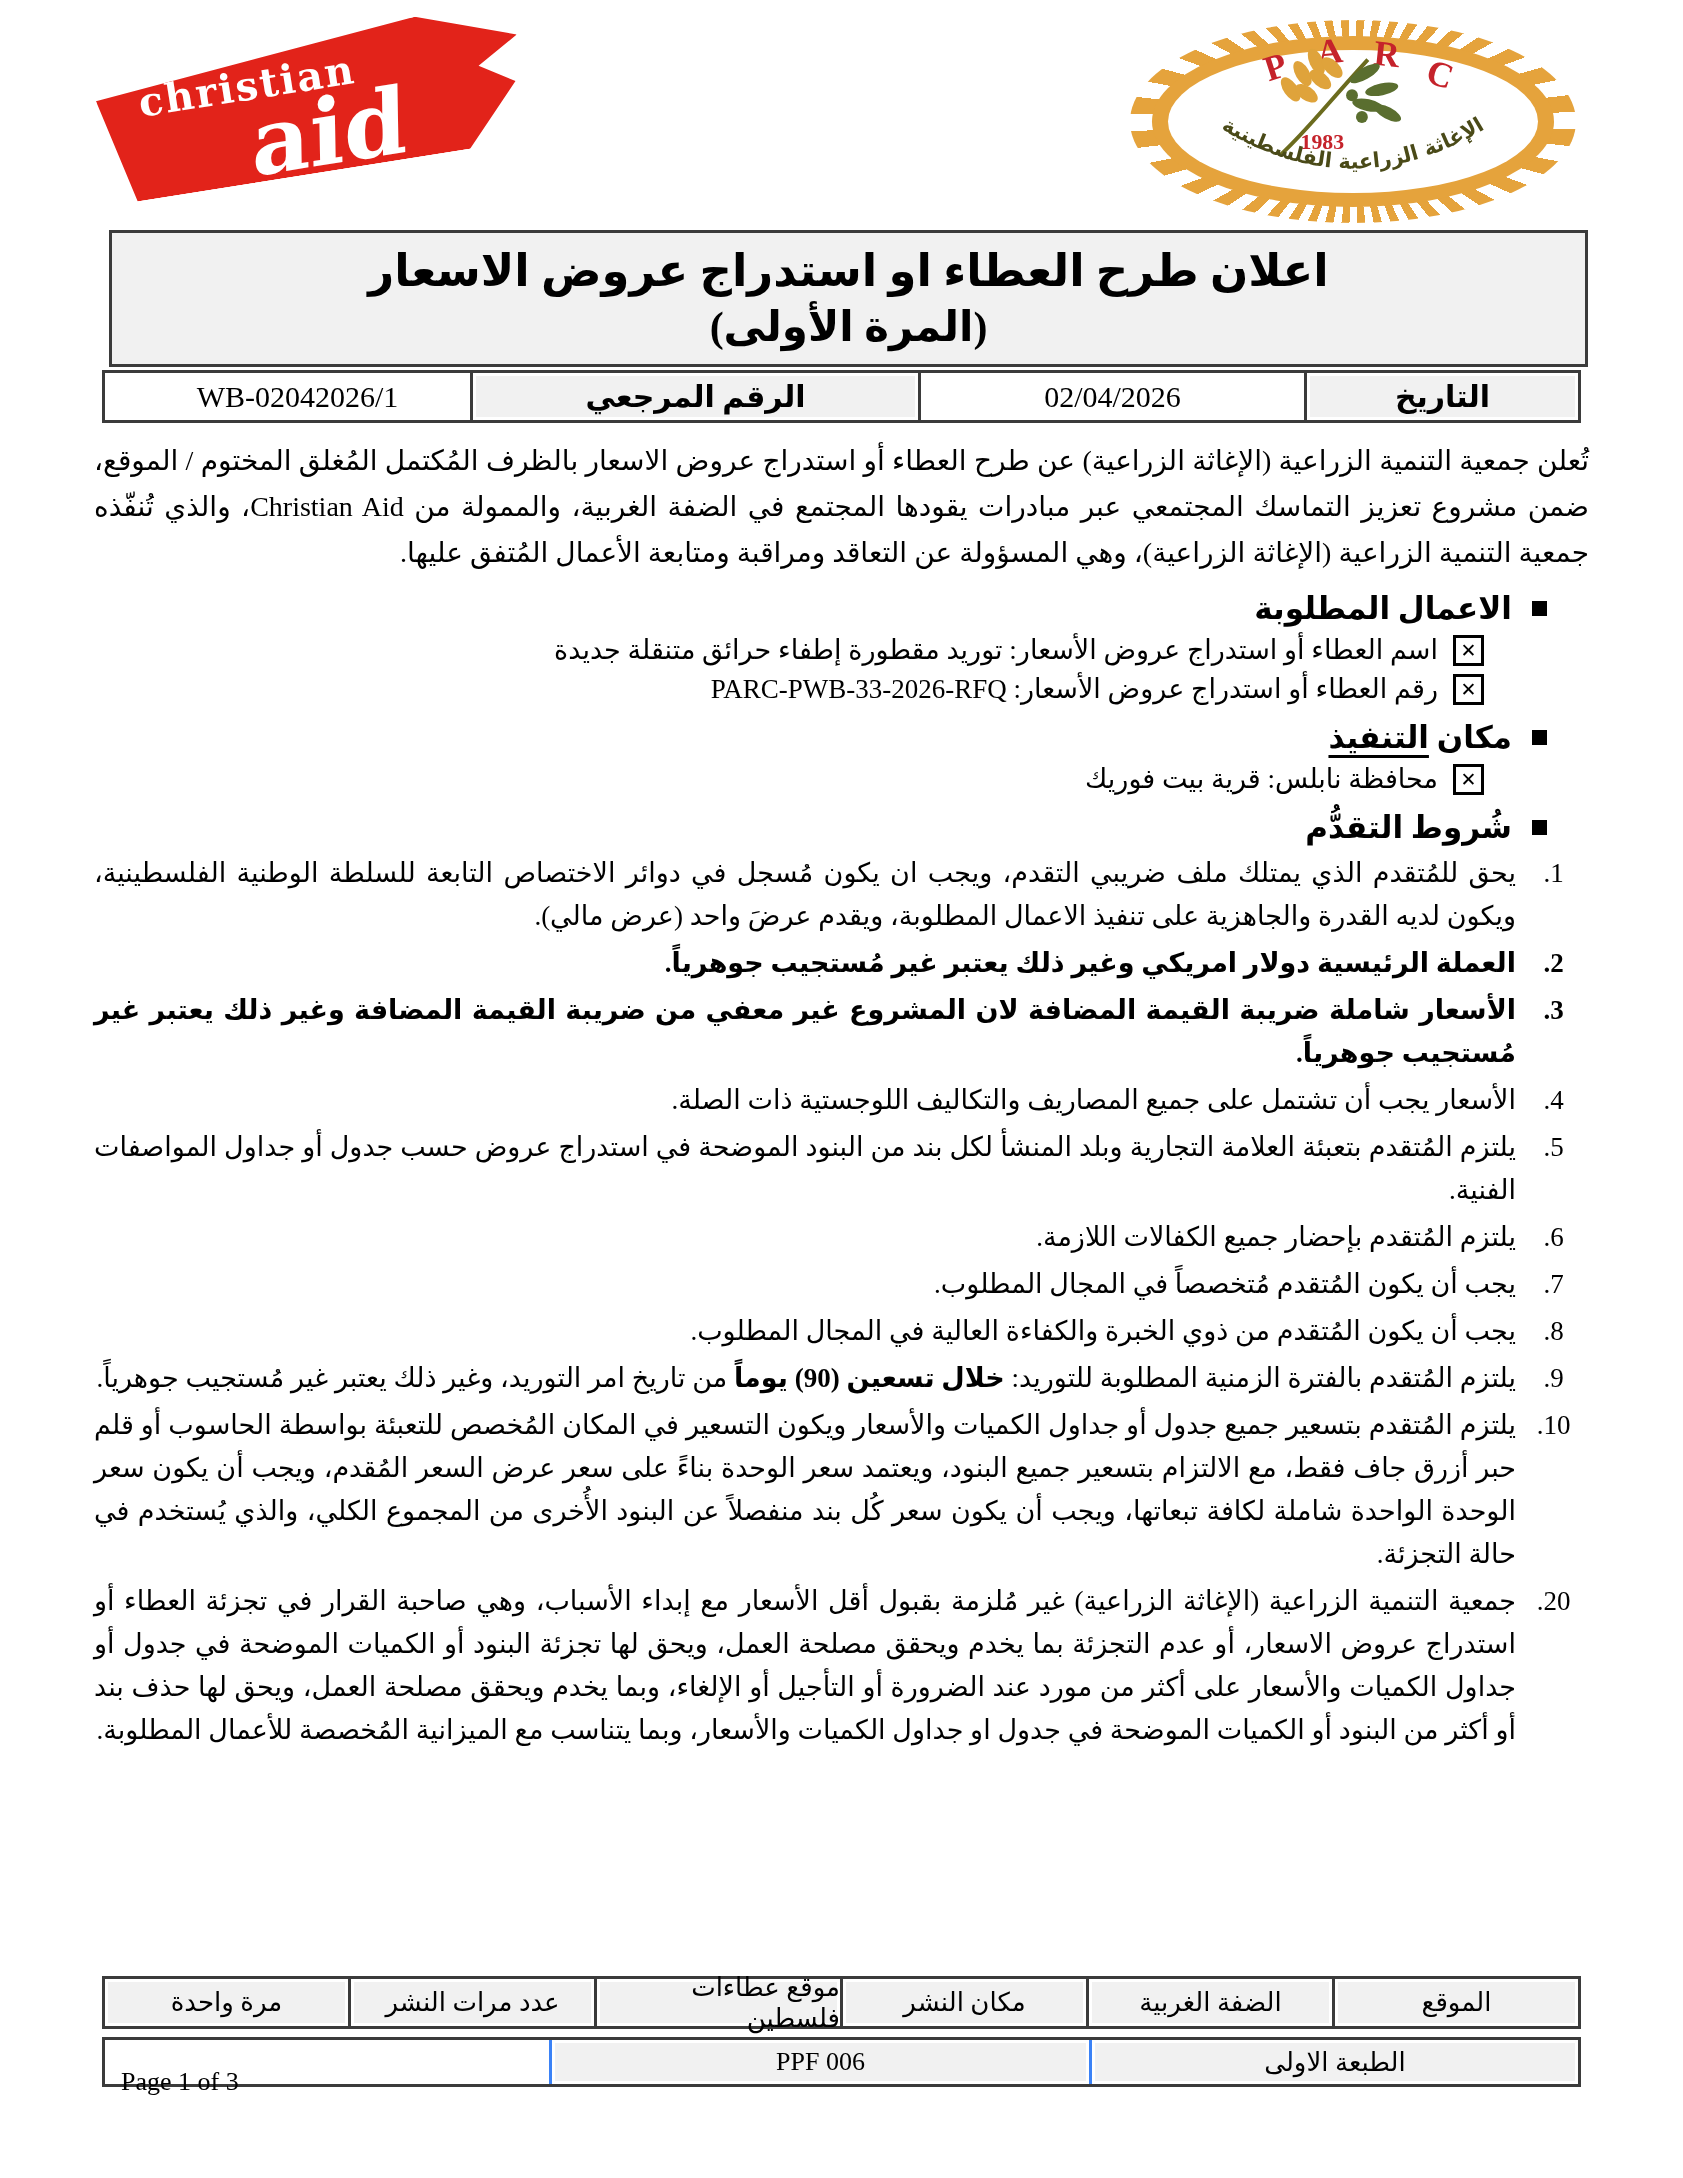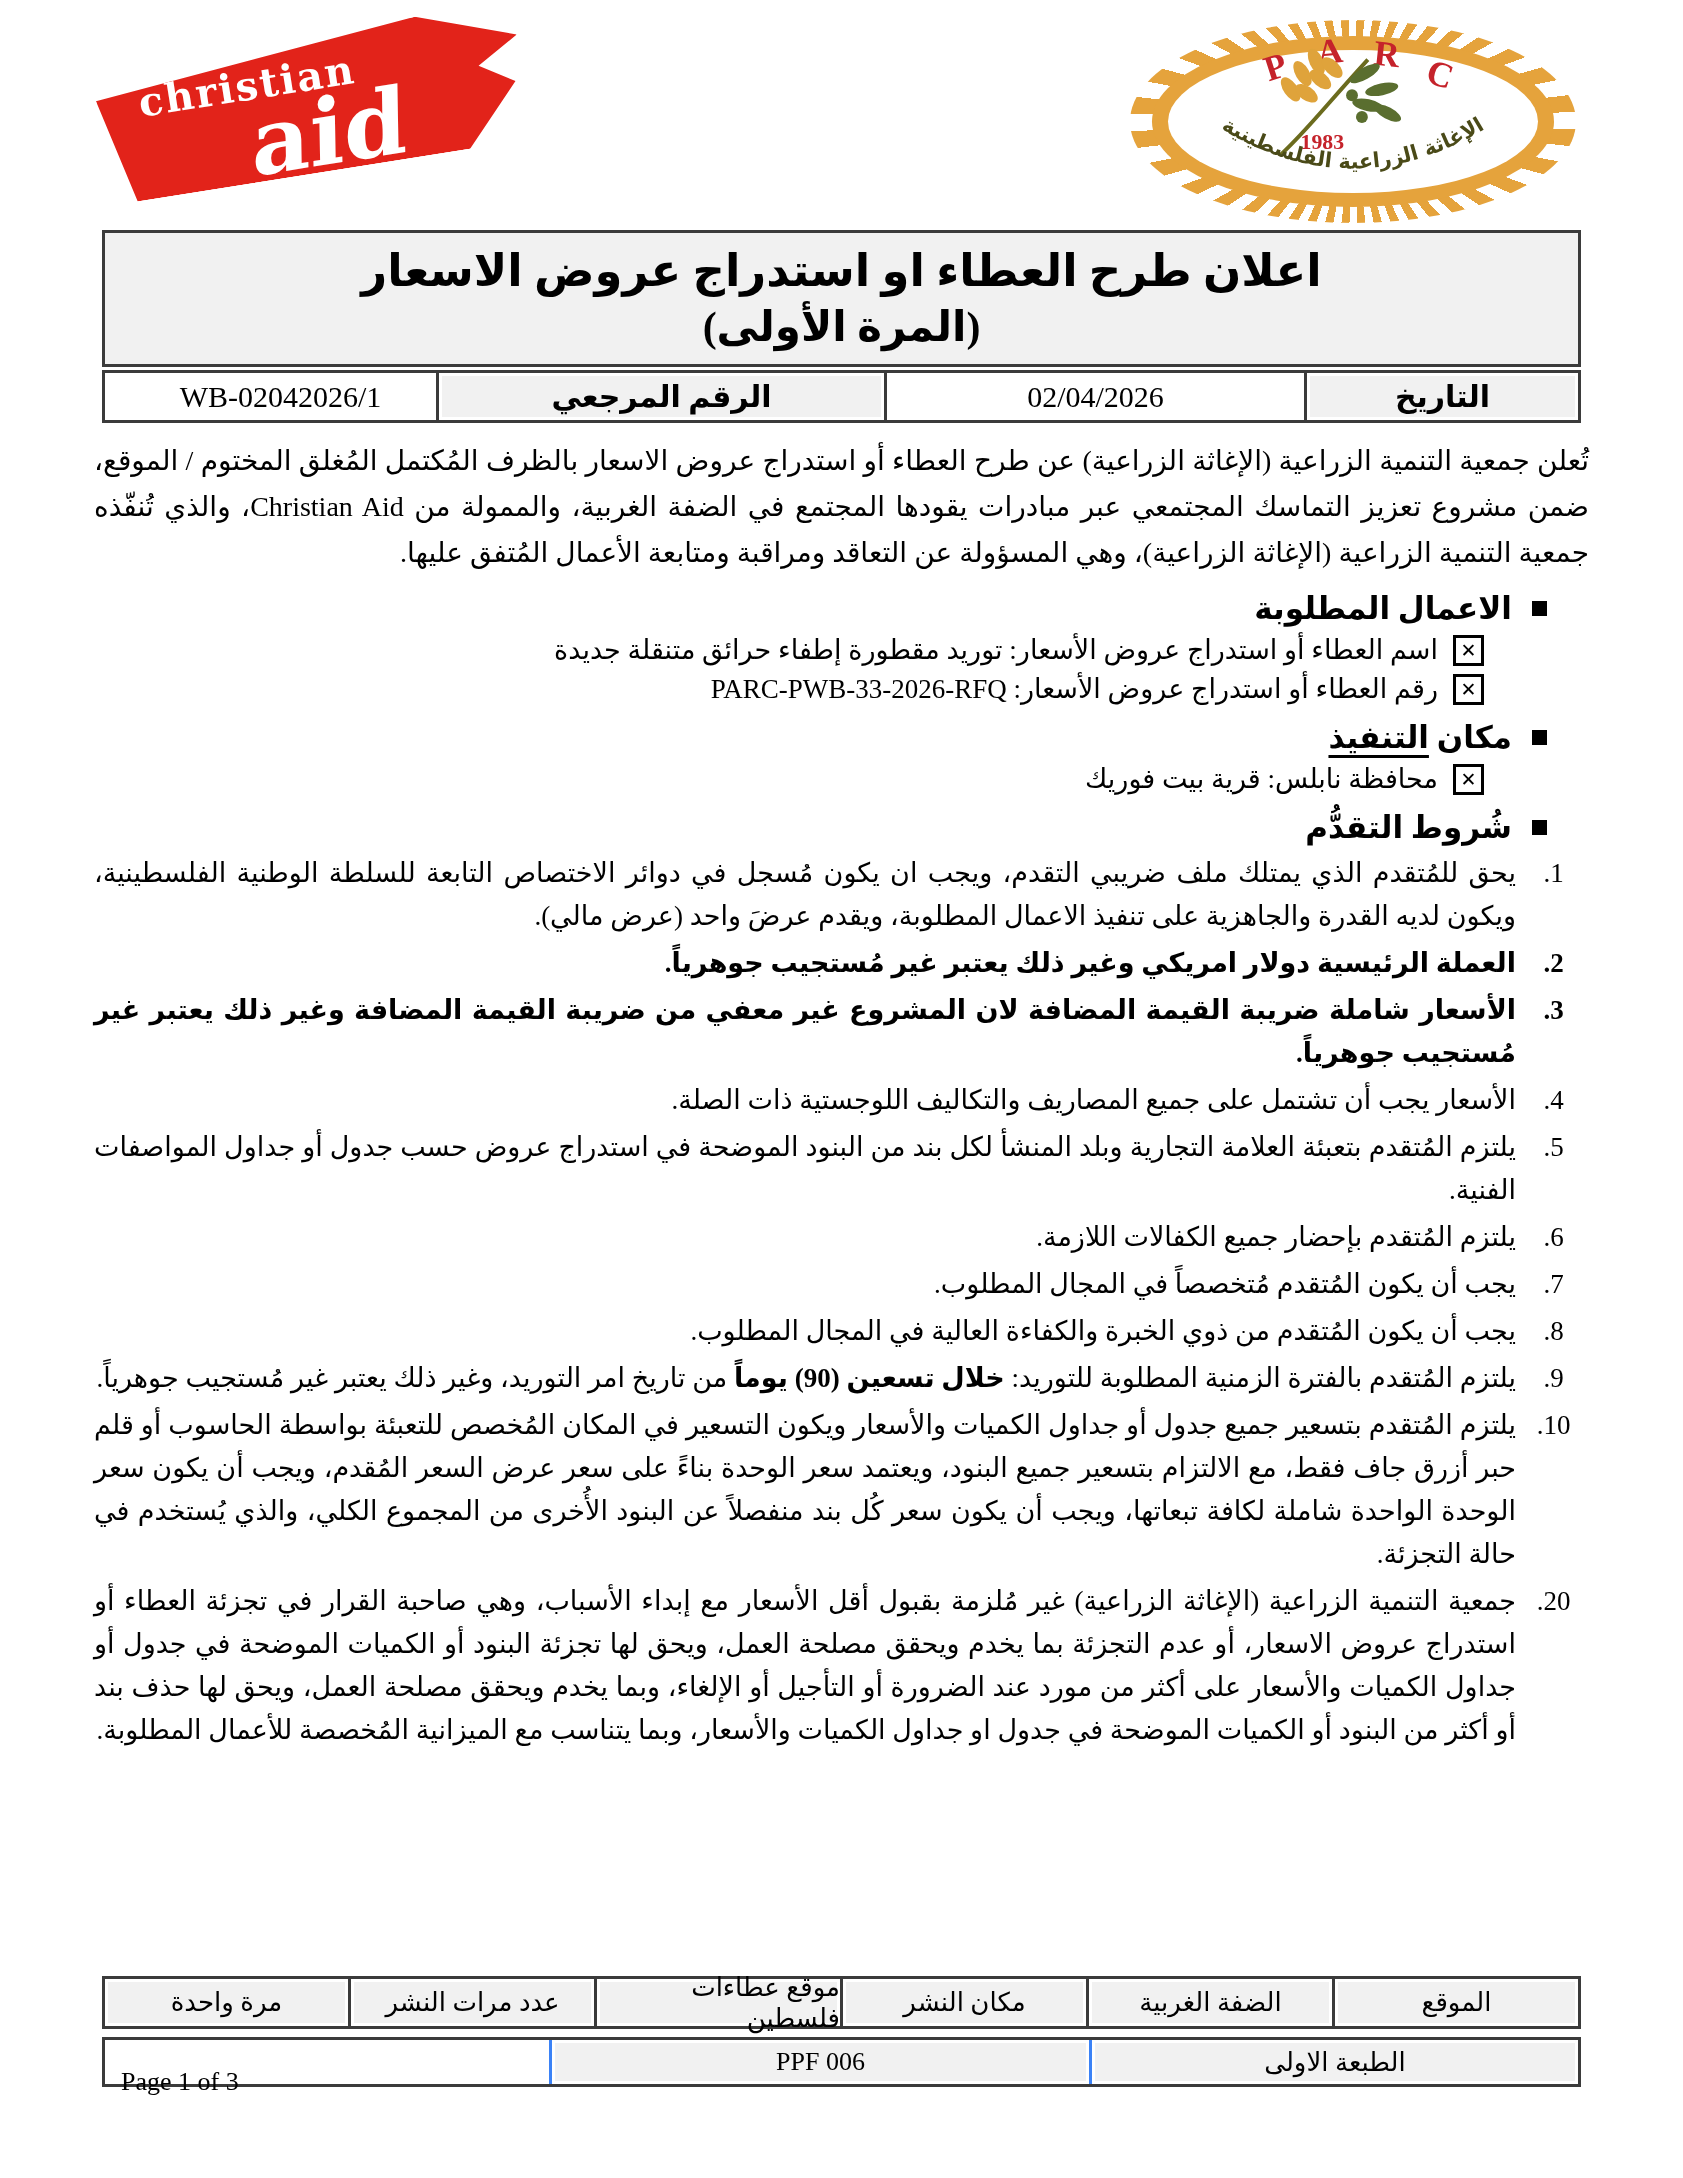--- a/index.html
+++ b/index.html
@@ -17,21 +17,21 @@
             font-weight:bold;font-size:91px;line-height:1;transform:skewX(-8deg);}
 
   .parc{position:absolute;right:8px;top:0;width:446px;height:203px;}
   .parc-rays{position:absolute;inset:0;border-radius:50%;
              background:repeating-conic-gradient(from 2deg,#E5A33C 0deg 4.5deg,rgba(255,255,255,0) 4.5deg 9deg);}
   .parc-ring{position:absolute;inset:16px 22px;border-radius:50%;background:#E5A33C;}
   .parc-disc{position:absolute;inset:30px 38px;border-radius:50%;background:#fff;}
   .parc svg{position:absolute;inset:0;width:446px;height:203px;}
 
   
-  .title-box{position:absolute;top:230px;left:102px;width:1479px;height:137px;background:#F1F1F1;
+  .title-box{position:absolute;top:230px;left:109px;width:1479px;height:137px;background:#F1F1F1;
              border:3px solid #3B3B3B;box-sizing:border-box;display:flex;flex-direction:column;
              justify-content:center;align-items:center;gap:4px;direction:rtl;}
   .title-l1{font-weight:bold;font-size:45px;line-height:1.2;}
   .title-l2{font-weight:bold;font-size:42px;line-height:1.2;}
 
   
   .meta-table{position:absolute;top:370px;left:102px;width:1479px;height:53px;display:flex;direction:rtl;
               border:3px solid #3B3B3B;box-sizing:border-box;}
   .meta-cell{display:flex;align-items:center;justify-content:center;font-size:30px;box-sizing:border-box;
              border-left:3px solid #3B3B3B;}
@@ -123,21 +123,21 @@
     </div>
   </div>
 
   <div class="title-box">
     <div class="title-l1">اعلان طرح العطاء او استدراج عروض الاسعار</div>
     <div class="title-l2">(المرة الأولى)</div>
   </div>
 
   <div class="meta-table">
     <div class="meta-cell gray" style="width:274px;">التاريخ</div>
-    <div class="meta-cell" style="width:420px;" dir="ltr">02/04/2026</div>
+    <div class="meta-cell" style="width:386px;" dir="ltr">02/04/2026</div>
     <div class="meta-cell gray" style="width:448px;">الرقم المرجعي</div>
     <div class="meta-cell" style="flex:1;margin-left:20px;" dir="ltr">WB-02042026/1</div>
   </div>
 
   <div class="content">
 
     <p class="intro">تُعلن جمعية التنمية الزراعية (الإغاثة الزراعية) عن طرح العطاء أو استدراج عروض الاسعار بالظرف المُكتمل المُغلق المختوم / الموقع، ضمن مشروع تعزيز التماسك المجتمعي عبر مبادرات يقودها المجتمع في الضفة الغربية، والممولة من Christian Aid، والذي تُنفّذه جمعية التنمية الزراعية (الإغاثة الزراعية)، وهي المسؤولة عن التعاقد ومراقبة ومتابعة الأعمال المُتفق عليها.</p>
 
     <div class="sec-heading">
       <span class="sq"></span>

